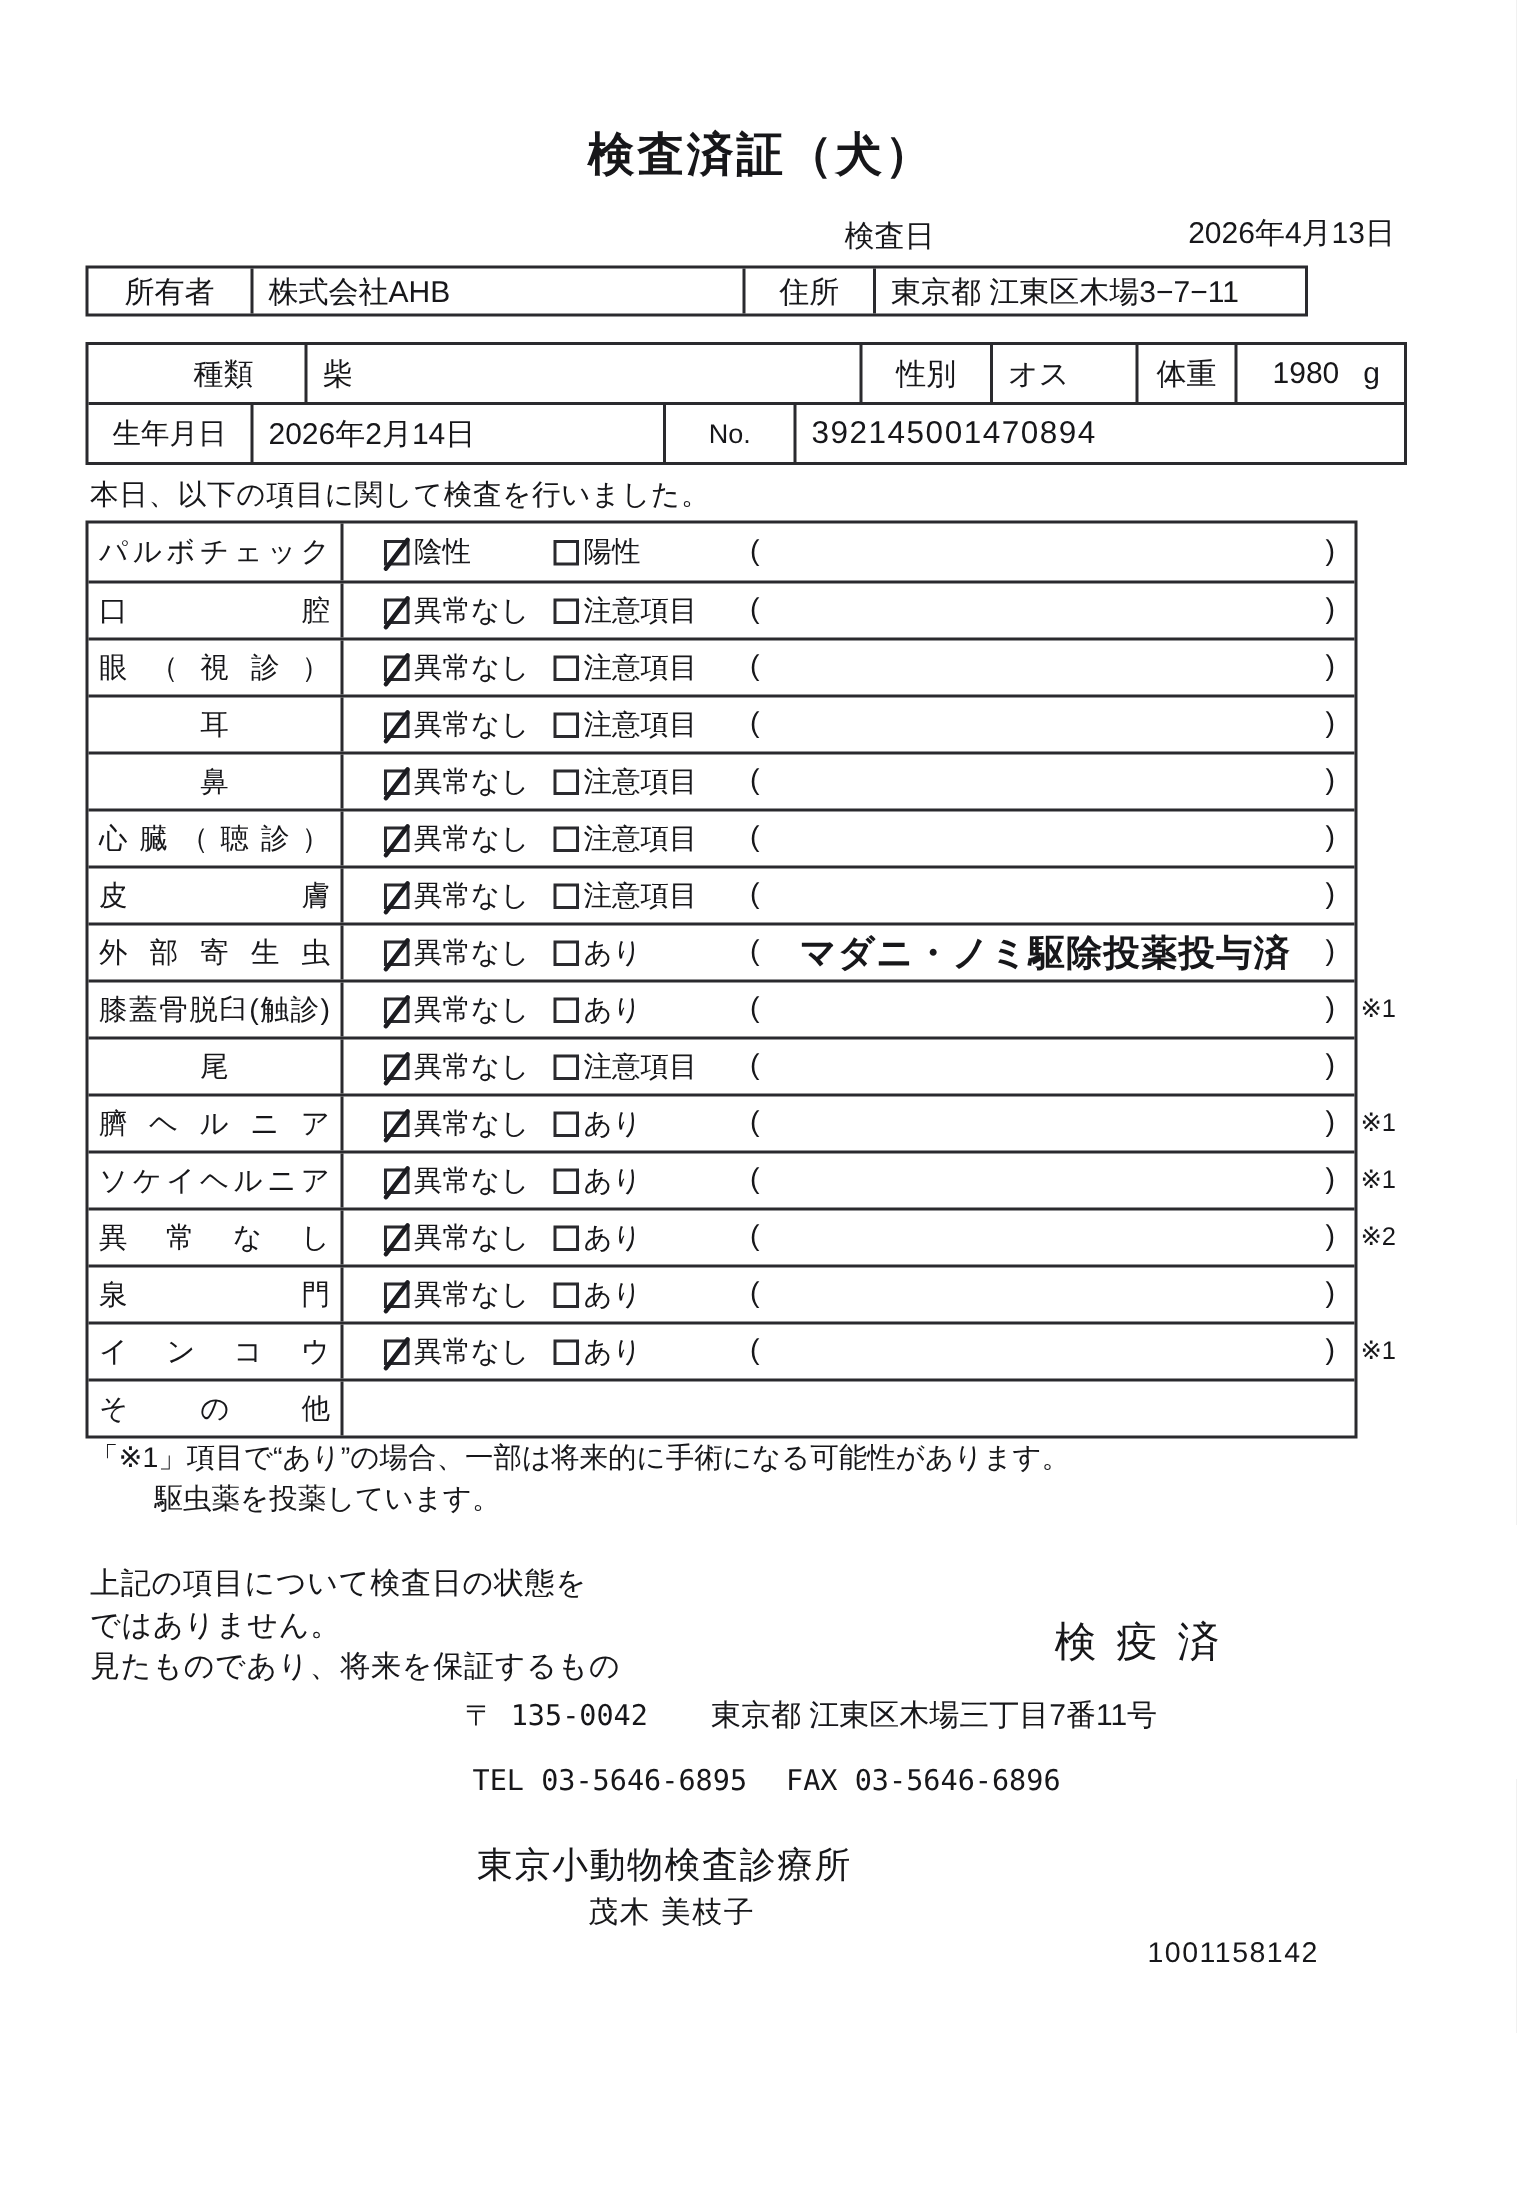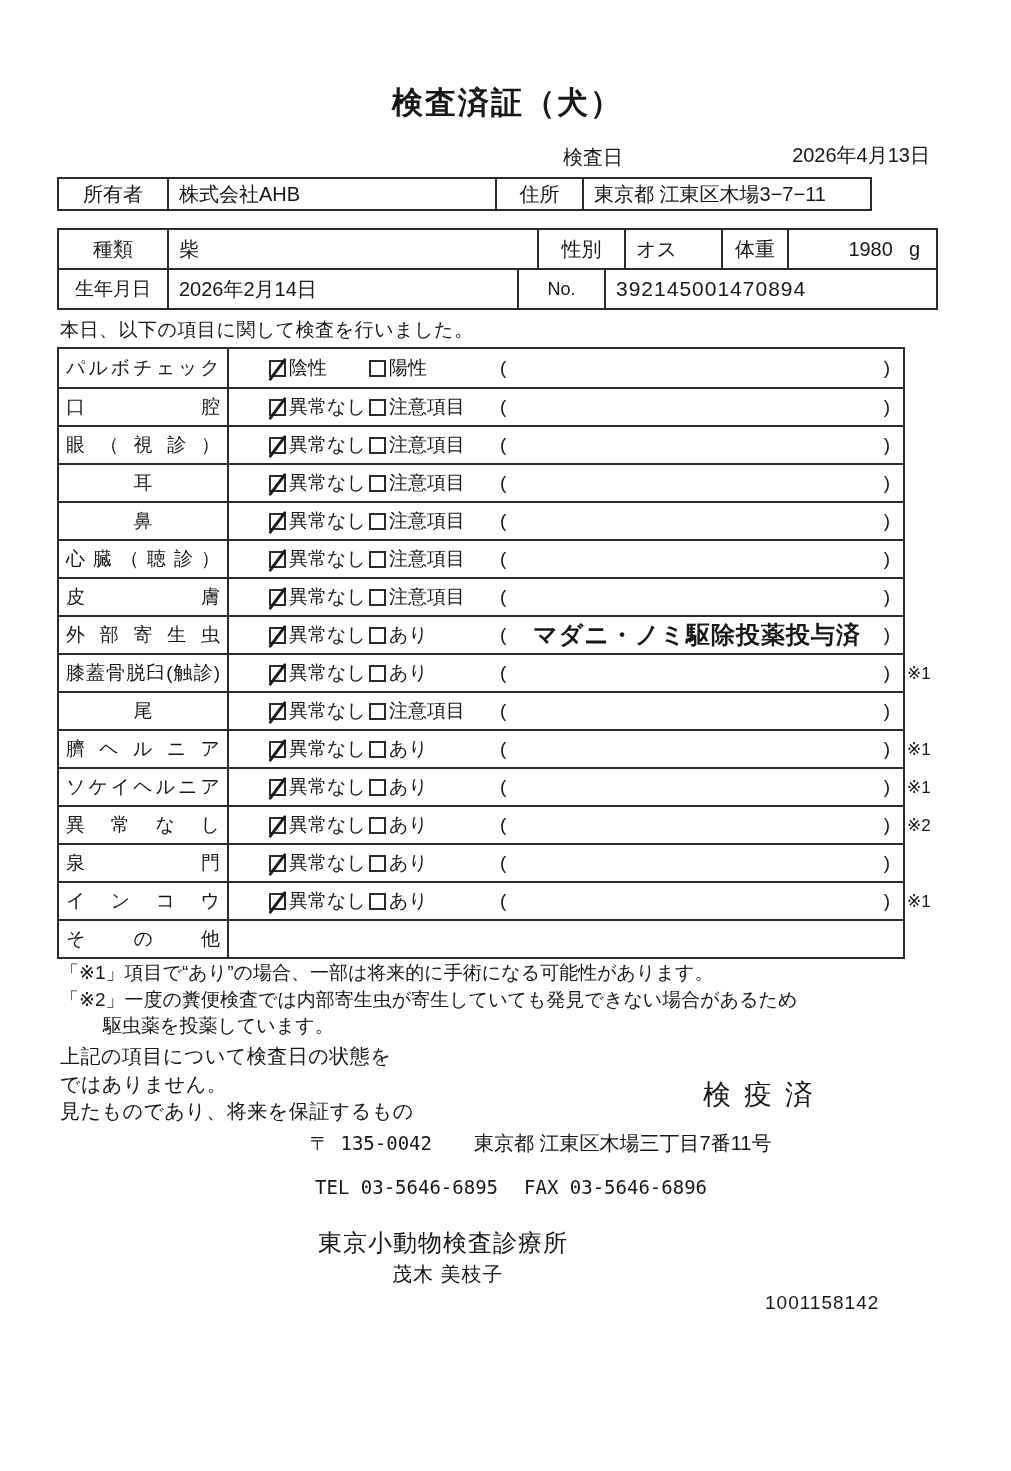--- a/index.html
+++ b/index.html
@@ -23,21 +23,21 @@
   .cell.wt{justify-content:flex-end;padding-right:16px;gap:16px;}
   
   .checklist{position:absolute;left:57px;top:347px;width:848px;border:2px solid #2a2a2e;box-sizing:border-box;}
   .cl-row{display:flex;height:38px;position:relative;box-sizing:border-box;}
   .cl-row + .cl-row{border-top:2px solid #2a2a2e;}
   .cl-label{width:170px;min-width:170px;border-right:2px solid #2a2a2e;box-sizing:border-box;display:flex;align-items:center;padding:0 7px;}
   .cl-label-text{width:100%;font-size:19px;text-align:justify;text-align-last:justify;text-justify:inter-character;white-space:nowrap;}
   .cl-label-text.center{text-align:center;text-align-last:center;}
   .cl-body{flex:1;position:relative;font-size:19px;}
   .opt{position:absolute;top:50%;transform:translateY(-50%);display:flex;align-items:center;gap:3px;white-space:nowrap;}
-  .opt1{left:17px;padding-left:23px;}
+  .opt1{left:4px;padding-left:23px;}
   .opt2{left:140px;}
   .paren-open{position:absolute;left:271px;top:50%;transform:translateY(-50%);}
   .paren-close{position:absolute;right:13px;top:50%;transform:translateY(-50%);}
   .note{position:absolute;left:292px;right:30px;top:50%;transform:translateY(-50%);text-align:center;font-size:24px;font-weight:600;letter-spacing:1px;white-space:nowrap;}
   .mark{position:absolute;right:-46px;top:50%;transform:translateY(-50%);width:42px;font-size:17px;}
   .checkbox{width:17px;height:17px;min-width:17px;border:2px solid #2a2a2e;box-sizing:border-box;display:inline-block;position:relative;}
   .checkbox.checked::after{
     content:"";position:absolute;width:27px;height:3px;background:#1b1b20;
     left:-7px;top:6px;transform:rotate(-53deg);border-radius:2px;
   }
@@ -61,34 +61,34 @@
   <div class="box-table" style="left:57px;top:177px;width:815px;height:34px;">
     <div class="trow">
       <div class="cell hdr" style="width:108px;">所有者</div>
       <div class="cell val" style="width:328px;">株式会社AHB</div>
       <div class="cell hdr" style="width:87px;">住所</div>
       <div class="cell val" style="flex:1;">東京都 江東区木場3−7−11</div>
     </div>
   </div>
 
   <div class="box-table" style="left:57px;top:228px;width:881px;height:82px;">
-    <div class="trow" style="flex:0 0 38px;">
+    <div class="trow" style="flex:0 0 38px;padding-left:36px;">
       <div class="cell hdr" style="width:108px;">種類</div>
       <div class="cell val" style="width:328px;">柴</div>
       <div class="cell hdr" style="width:87px;margin-left:42px;">性別</div>
       <div class="cell val" style="width:97px;">オス</div>
       <div class="cell hdr" style="width:66px;">体重</div>
       <div class="cell wt" style="flex:1;">
         <span>1980</span>
         <span>g</span>
       </div>
     </div>
     <div class="trow">
       <div class="cell hdr" style="width:108px;font-size:19px;">生年月日</div>
-      <div class="cell val" style="width:350px;">2026年2月14日</div>
+      <div class="cell val" style="width:275px;">2026年2月14日</div>
       <div class="cell hdr" style="width:87px;font-size:18px;">No.</div>
       <div class="cell val num" style="flex:1;">392145001470894</div>
     </div>
   </div>
 
   <div class="abs" style="left:60px;top:317px;font-size:19px;letter-spacing:0.5px;">本日、以下の項目に関して検査を行いました。</div>
 
   <div class="checklist">
     <div class="cl-row">
       <div class="cl-label">
@@ -394,21 +394,20 @@
       <div class="cl-label">
         <span class="cl-label-text">その他</span>
       </div>
       <div class="cl-body"></div>
 
     </div>
   </div>
 
   <div class="abs footnotes" style="left:60px;top:960px;">
     <div>「※1」項目で“あり”の場合、一部は将来的に手術になる可能性があります。</div>
-    <div>「※2」一度の糞便検査では内部寄生虫が寄生していても発見できない場合があるため</div>
     <div class="fn-indent">駆虫薬を投薬しています。</div>
   </div>
 
   <div class="abs disclaimer" style="left:60px;top:1043px;">
     <div>上記の項目について検査日の状態を</div>
     <div>ではありません。</div>
     <div>見たものであり、将来を保証するもの</div>
   </div>
 
   <div class="abs stamp" style="left:703px;top:1076px;">検疫済</div>

